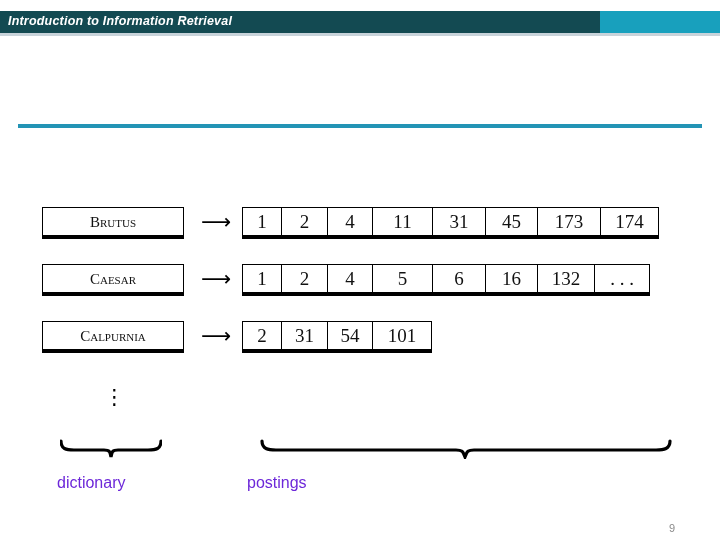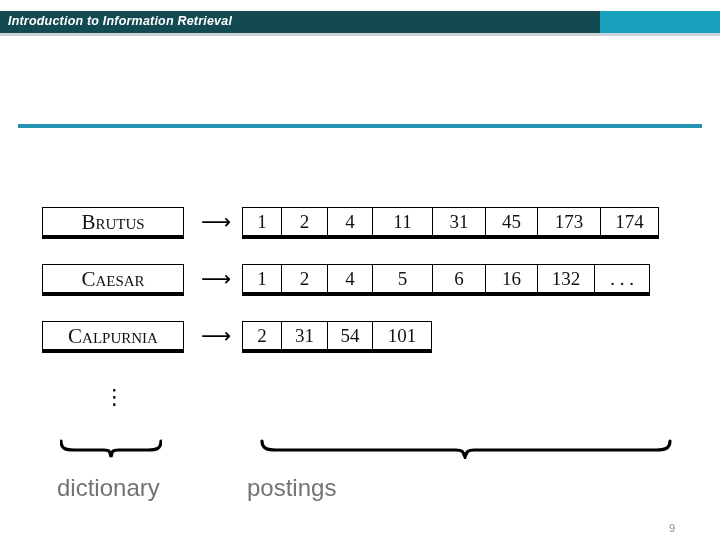--- a/index.html
+++ b/index.html
@@ -71,21 +71,21 @@
     left: 42px;
     width: 142px;
     height: 32px;
     box-sizing: border-box;
     border: 1.5px solid #000;
     border-bottom-width: 4px;
     background: #fff;
     text-align: center;
     font-family: "Liberation Serif", serif;
     font-variant: small-caps;
-    font-size: 21px;
+    font-size: 15px;
     line-height: 28px;
     color: #111;
     white-space: nowrap;
     overflow: hidden;
   }
 
   .arrow {
     position: absolute;
     left: 192px;
     width: 48px;
@@ -135,22 +135,22 @@
   }
 
   
   .brace { position: absolute; }
   .brace svg { display: block; }
 
   
   .caption {
     position: absolute;
     font-family: "Liberation Sans", sans-serif;
-    font-size: 24px;
-    color: #737373;
+    font-size: 16px;
+    color: #6d28d9;
     white-space: nowrap;
   }
   .caption-dictionary { left: 57px; top: 463px; }
   .caption-postings   { left: 247px; top: 463px; }
 
   
   .page-number {
     position: absolute;
     left: 660px; top: 511px;
     width: 24px;

